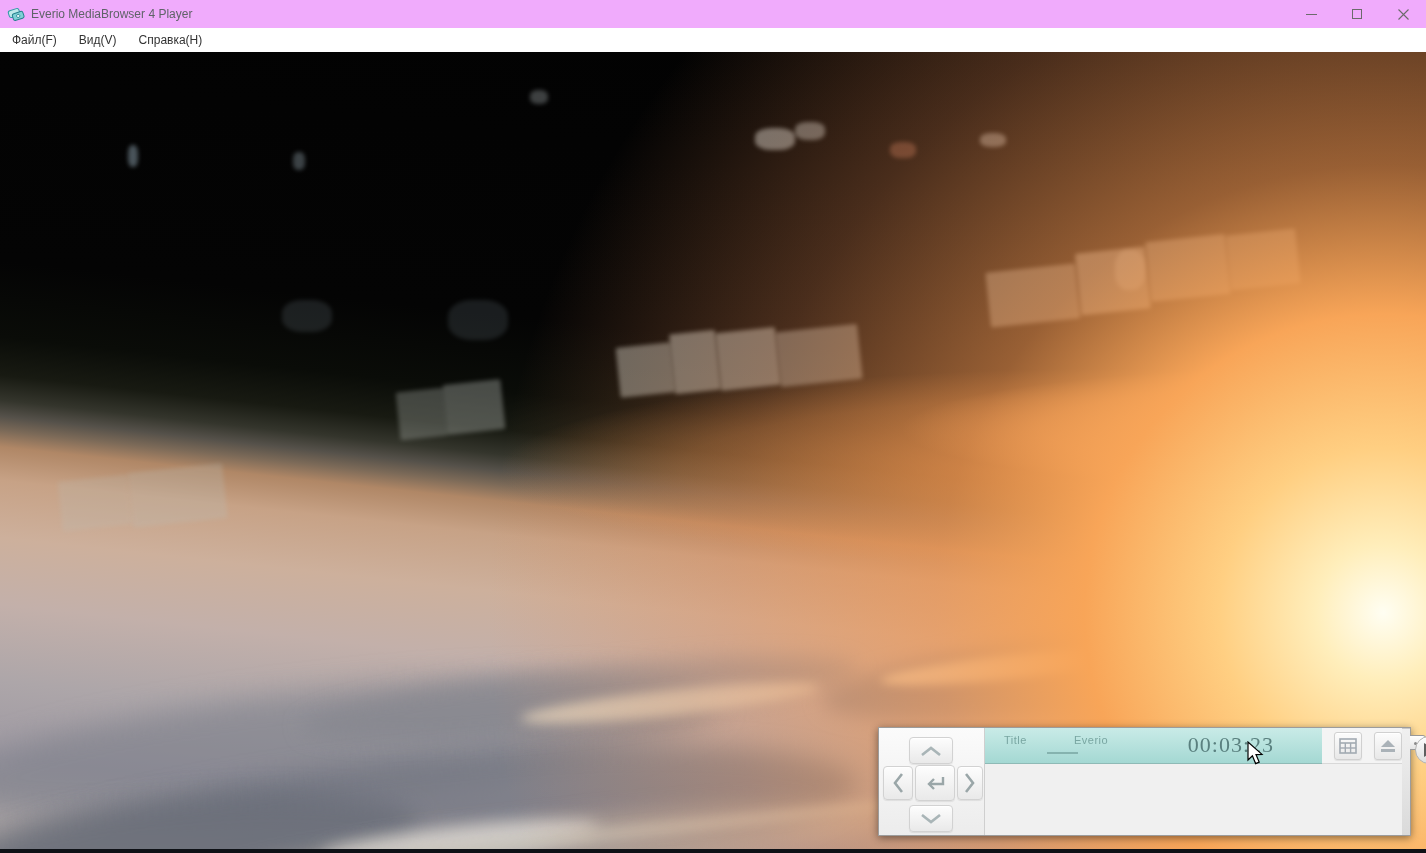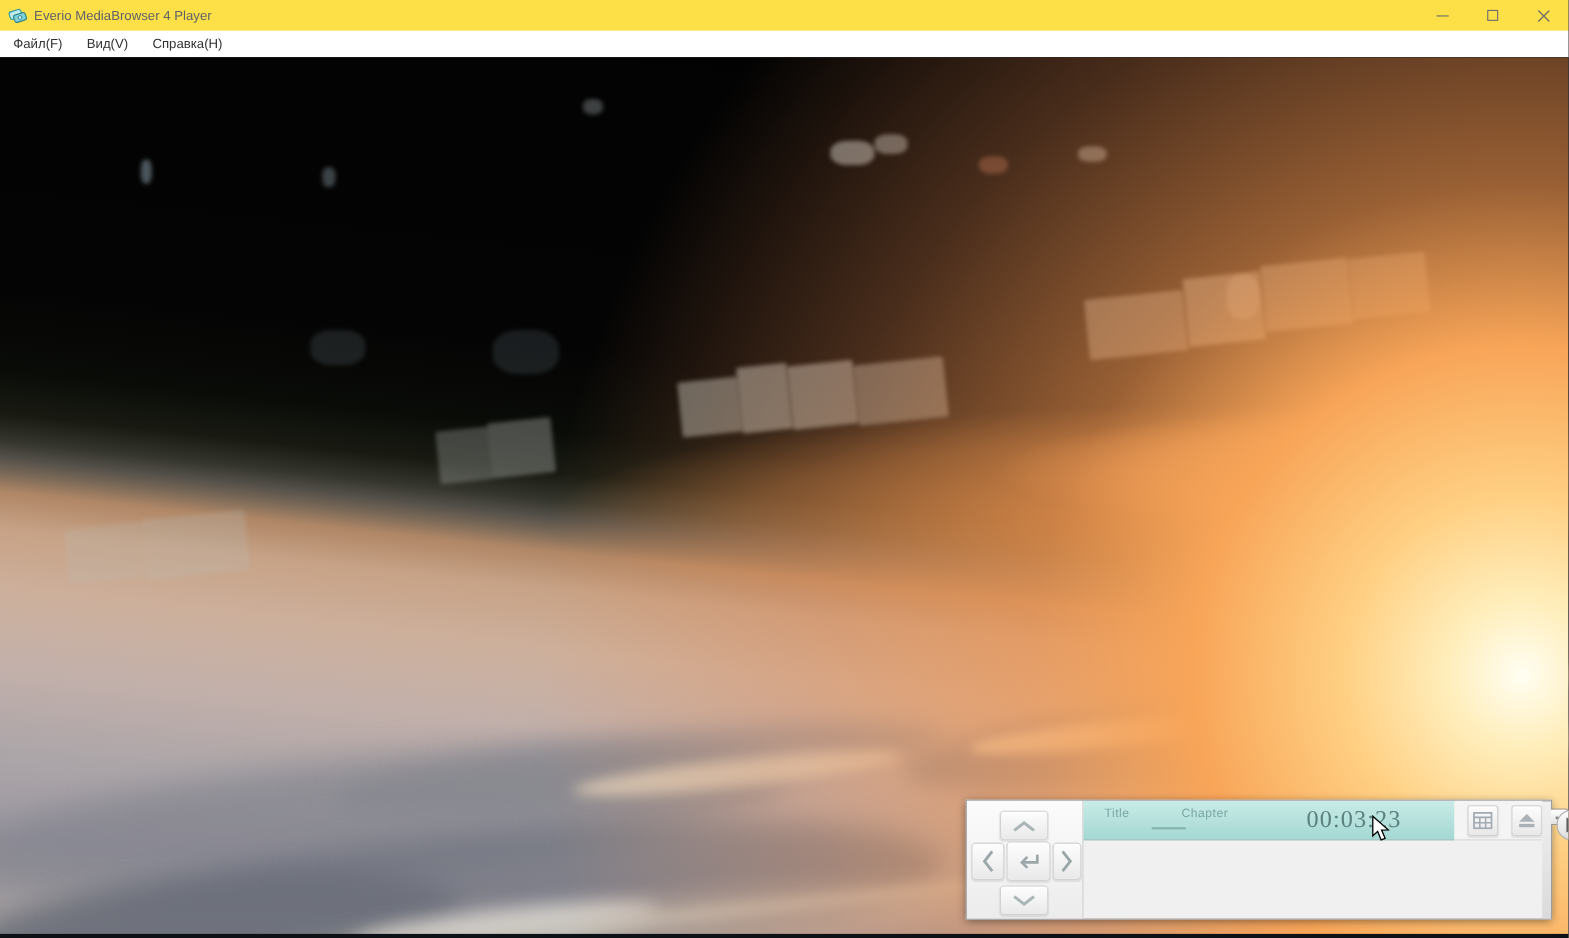--- a/index.html
+++ b/index.html
@@ -2,21 +2,21 @@
 <html><head>
 <meta charset="utf-8">
 <style>
   * { margin:0; padding:0; box-sizing:border-box; }
   html,body { width:1426px; height:853px; overflow:hidden; background:#000;
               font-family:"Liberation Sans", sans-serif; }
   .window { position:relative; width:1426px; height:853px; background:#fff; }
 
   
   .titlebar { position:absolute; left:0; top:0; width:1426px; height:28px;
-              background:#fde047; display:flex; align-items:center; }
+              background:#f0abfc; display:flex; align-items:center; }
   .app-icon { width:18px; height:18px; margin:0 6px 0 7px; display:inline-block; }
   .win-title { font-size:12px; color:#5f6368; }
   .win-controls { position:absolute; right:0; top:0; height:28px; display:flex; }
   .win-btn { width:46px; height:28px; display:flex; align-items:center; justify-content:center;
              background:transparent; border:none; cursor:default; }
   .ic-min { width:11px; height:1px; background:#6b6b6b; display:block; }
   .ic-max { width:10px; height:10px; border:1px solid #6b6b6b; display:block; }
 
   
   .menubar { position:absolute; left:0; top:28px; width:1426px; height:24px;
@@ -286,21 +286,21 @@
           </svg>
         </button>
       </div>
 
       <div class="panel-right">
 
         <div class="top-row">
           <div class="display">
             <span class="disp-label lbl-title">Title</span>
             <span class="disp-underline"></span>
-            <span class="disp-label lbl-chapter">Chapter</span>
+            <span class="disp-label lbl-chapter">Everio</span>
             <span class="disp-time">00:03:23</span>
           </div>
           <div class="side-btns">
             <button class="sq-btn">
               <svg width="18" height="16" viewBox="0 0 18 16">
                 <rect x="1" y="1" width="16" height="14" fill="none" stroke="#a2aab2" stroke-width="1.6"></rect>
                 <line x1="1" y1="5" x2="17" y2="5" stroke="#a2aab2" stroke-width="1.6"></line>
                 <line x1="6.3" y1="5" x2="6.3" y2="15" stroke="#a2aab2" stroke-width="1.4"></line>
                 <line x1="11.6" y1="5" x2="11.6" y2="15" stroke="#a2aab2" stroke-width="1.4"></line>
                 <line x1="1" y1="10" x2="17" y2="10" stroke="#a2aab2" stroke-width="1.4"></line>

